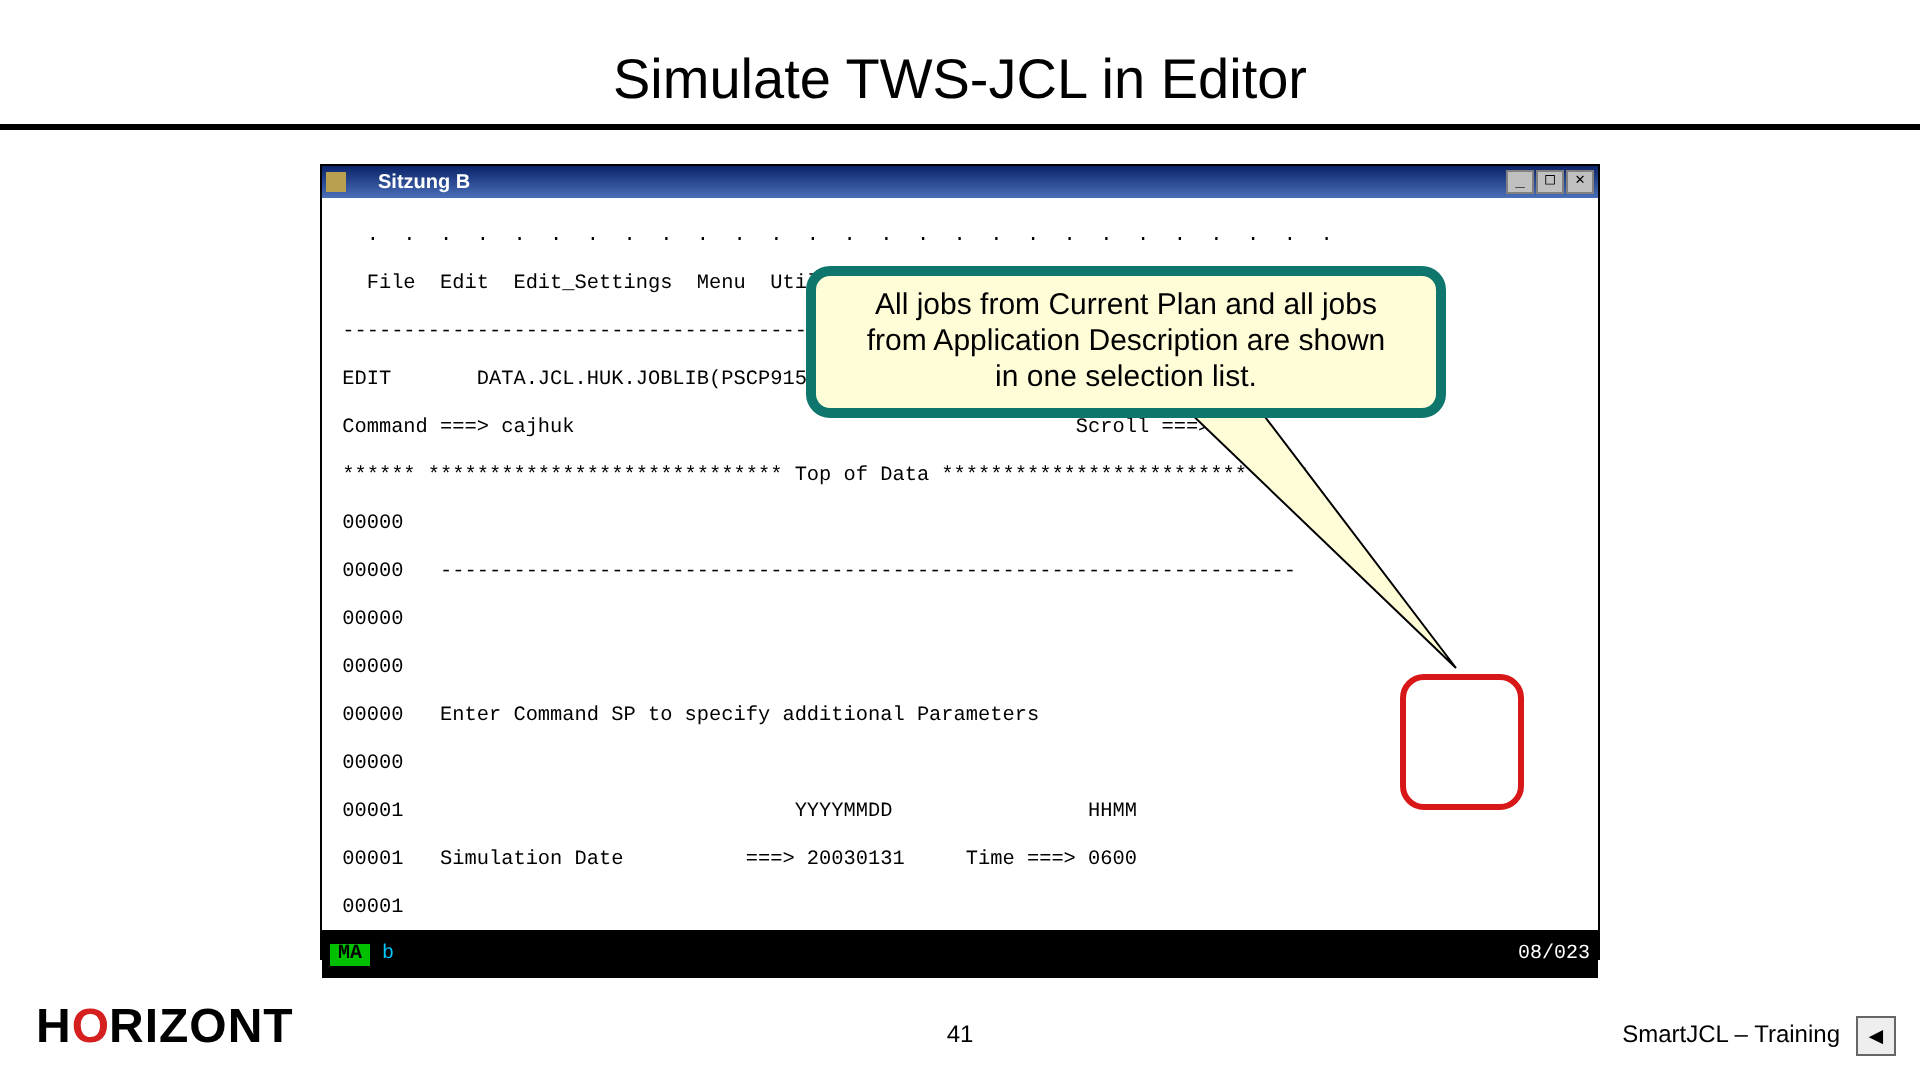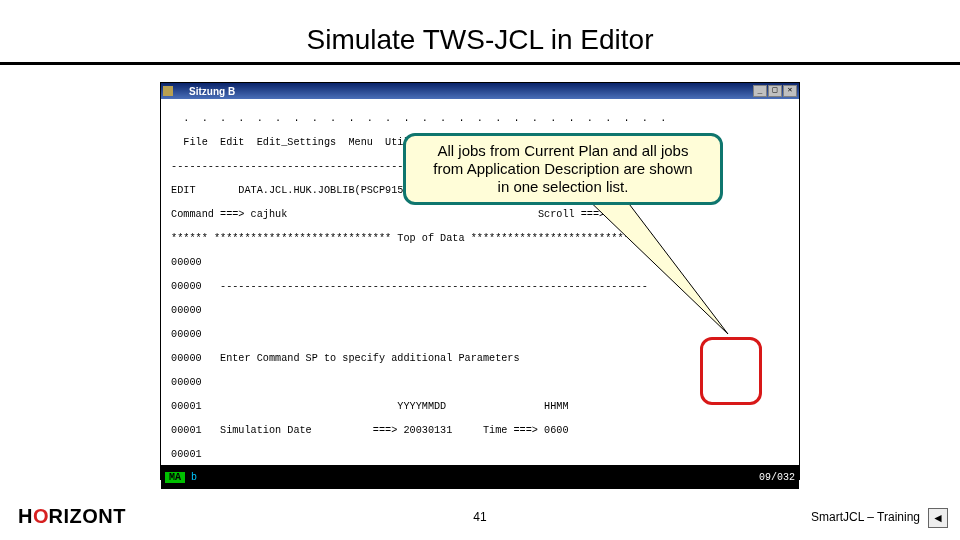--- a/index.html
+++ b/index.html
@@ -101,40 +101,40 @@
   .status-b {
     color: #00c8ff;
     padding-left: 4px;
   }
   .callout {
     position: absolute;
     left: 403px;
     top: 133px;
     width: 320px;
     background: #fffdd8;
-    border: 3px solid #0f766e;
+    border: 5px solid #0f766e;
     border-radius: 12px;
     padding: 6px 20px;
     text-align: center;
     font-size: 15px;
     line-height: 18px;
     z-index: 10;
   }
   .red-oval {
     position: absolute;
     border: 3px solid #d81818;
     border-radius: 12px;
     pointer-events: none;
     z-index: 5;
   }
   .footer-left {
     position: absolute;
     left: 18px;
     bottom: 12px;
-    font-size: 20px;
+    font-size: 24px;
   }
   .footer-left .h { font-weight: bold; letter-spacing: 0.5px; }
   .footer-left .o { color: #d62020; font-weight: bold; }
   .footer-center {
     position: absolute;
     left: 50%;
     bottom: 16px;
     transform: translateX(-50%);
     font-size: 12px;
   }
@@ -208,21 +208,21 @@
 
 
 
   </div>
 
   <div class="status-bar">
     <span class="status-left">
       <span class="status-ma">MA</span>
       <span class="status-b">b</span>
     </span>
-    <span>09/032</span>
+    <span>08/023</span>
   </div>
 </div>
 
 <div class="red-oval" style="left:700px; top:337px; width:62px; height:68px;"></div>
 
 <div class="callout">
   <span>All jobs from Current Plan and all jobs from Application Description are shown in one selection list.</span>
 </div>
 <svg style="position:absolute; left:560px; top:186px; z-index:8; pointer-events:none;" width="200" height="170">
   <polygon points="20,6 60,6 168,148" fill="#fffdd8" stroke="#000" stroke-width="1"></polygon>

